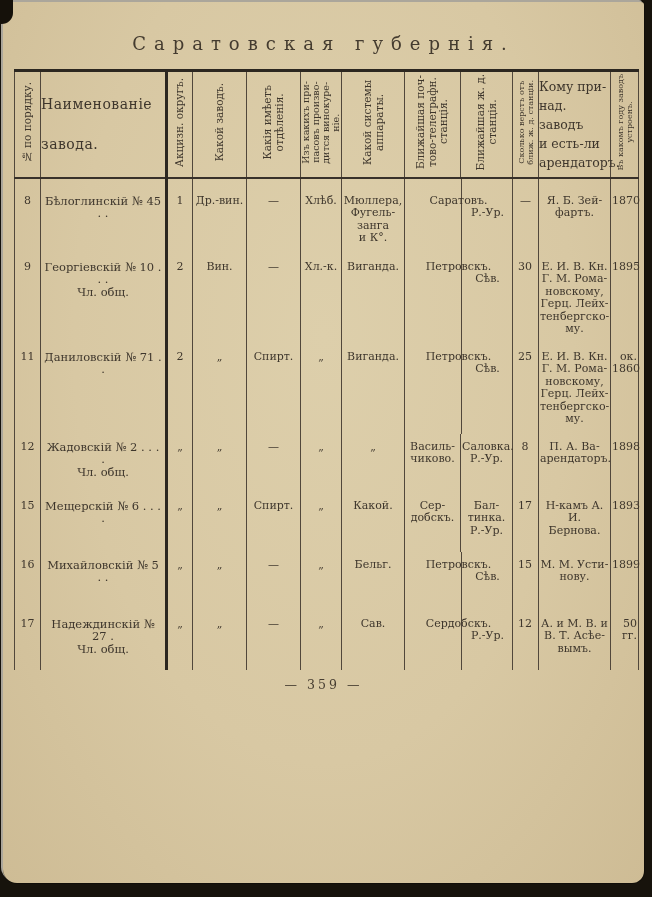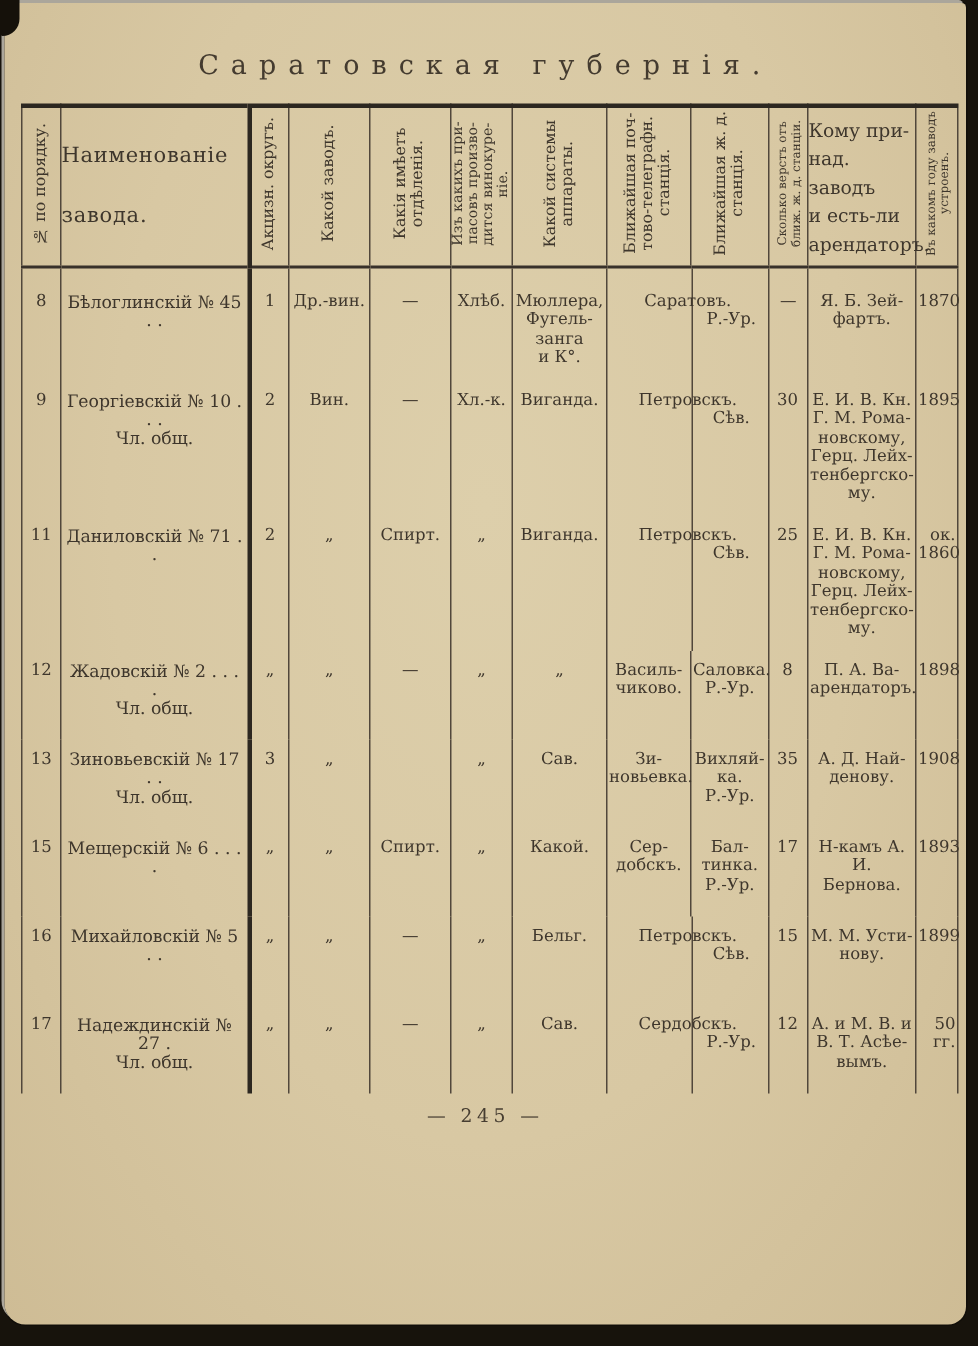--- a/index.html
+++ b/index.html
@@ -192,39 +192,20 @@
           <td>Василь-
 чиково.</td>
           <td>Саловка.
 Р.-Ур.</td>
           <td class="c-versts">8</td>
           <td class="c-owner">П. А. Ва-
 арендаторъ.</td>
           <td class="c-year">1898</td>
         </tr>
         <tr>
-          <td class="c-num">13</td>
-          <td class="c-name">Зиновьевскій № 17 . .
-Чл. общ.</td>
-          <td class="thick">3</td>
-          <td>„</td>
-          <td></td>
-          <td>„</td>
-          <td>Сав.</td>
-          <td>Зи-
-новьевка.</td>
-          <td>Вихляй-
-ка.
-Р.-Ур.</td>
-          <td class="c-versts">35</td>
-          <td class="c-owner">А. Д. Най-
-денову.</td>
-          <td class="c-year">1908</td>
-        </tr>
-        <tr>
           <td class="c-num">15</td>
           <td class="c-name">Мещерскій № 6 . . . .</td>
           <td class="thick">„</td>
           <td>„</td>
           <td>Спирт.</td>
           <td>„</td>
           <td>Какой.</td>
           <td>Сер-
 добскъ.</td>
           <td>Бал-
@@ -262,14 +243,14 @@
           <td class="c-versts">12</td>
           <td class="c-owner">А. и М. В. и
 В. Т. Асѣе-
 вымъ.</td>
           <td class="c-year">50
 гг.</td>
         </tr>
       </tbody>
   </table>
 
-  <div class="pagenum">— 245 —</div>
+  <div class="pagenum">— 359 —</div>
 </div>
 
 </body></html>

